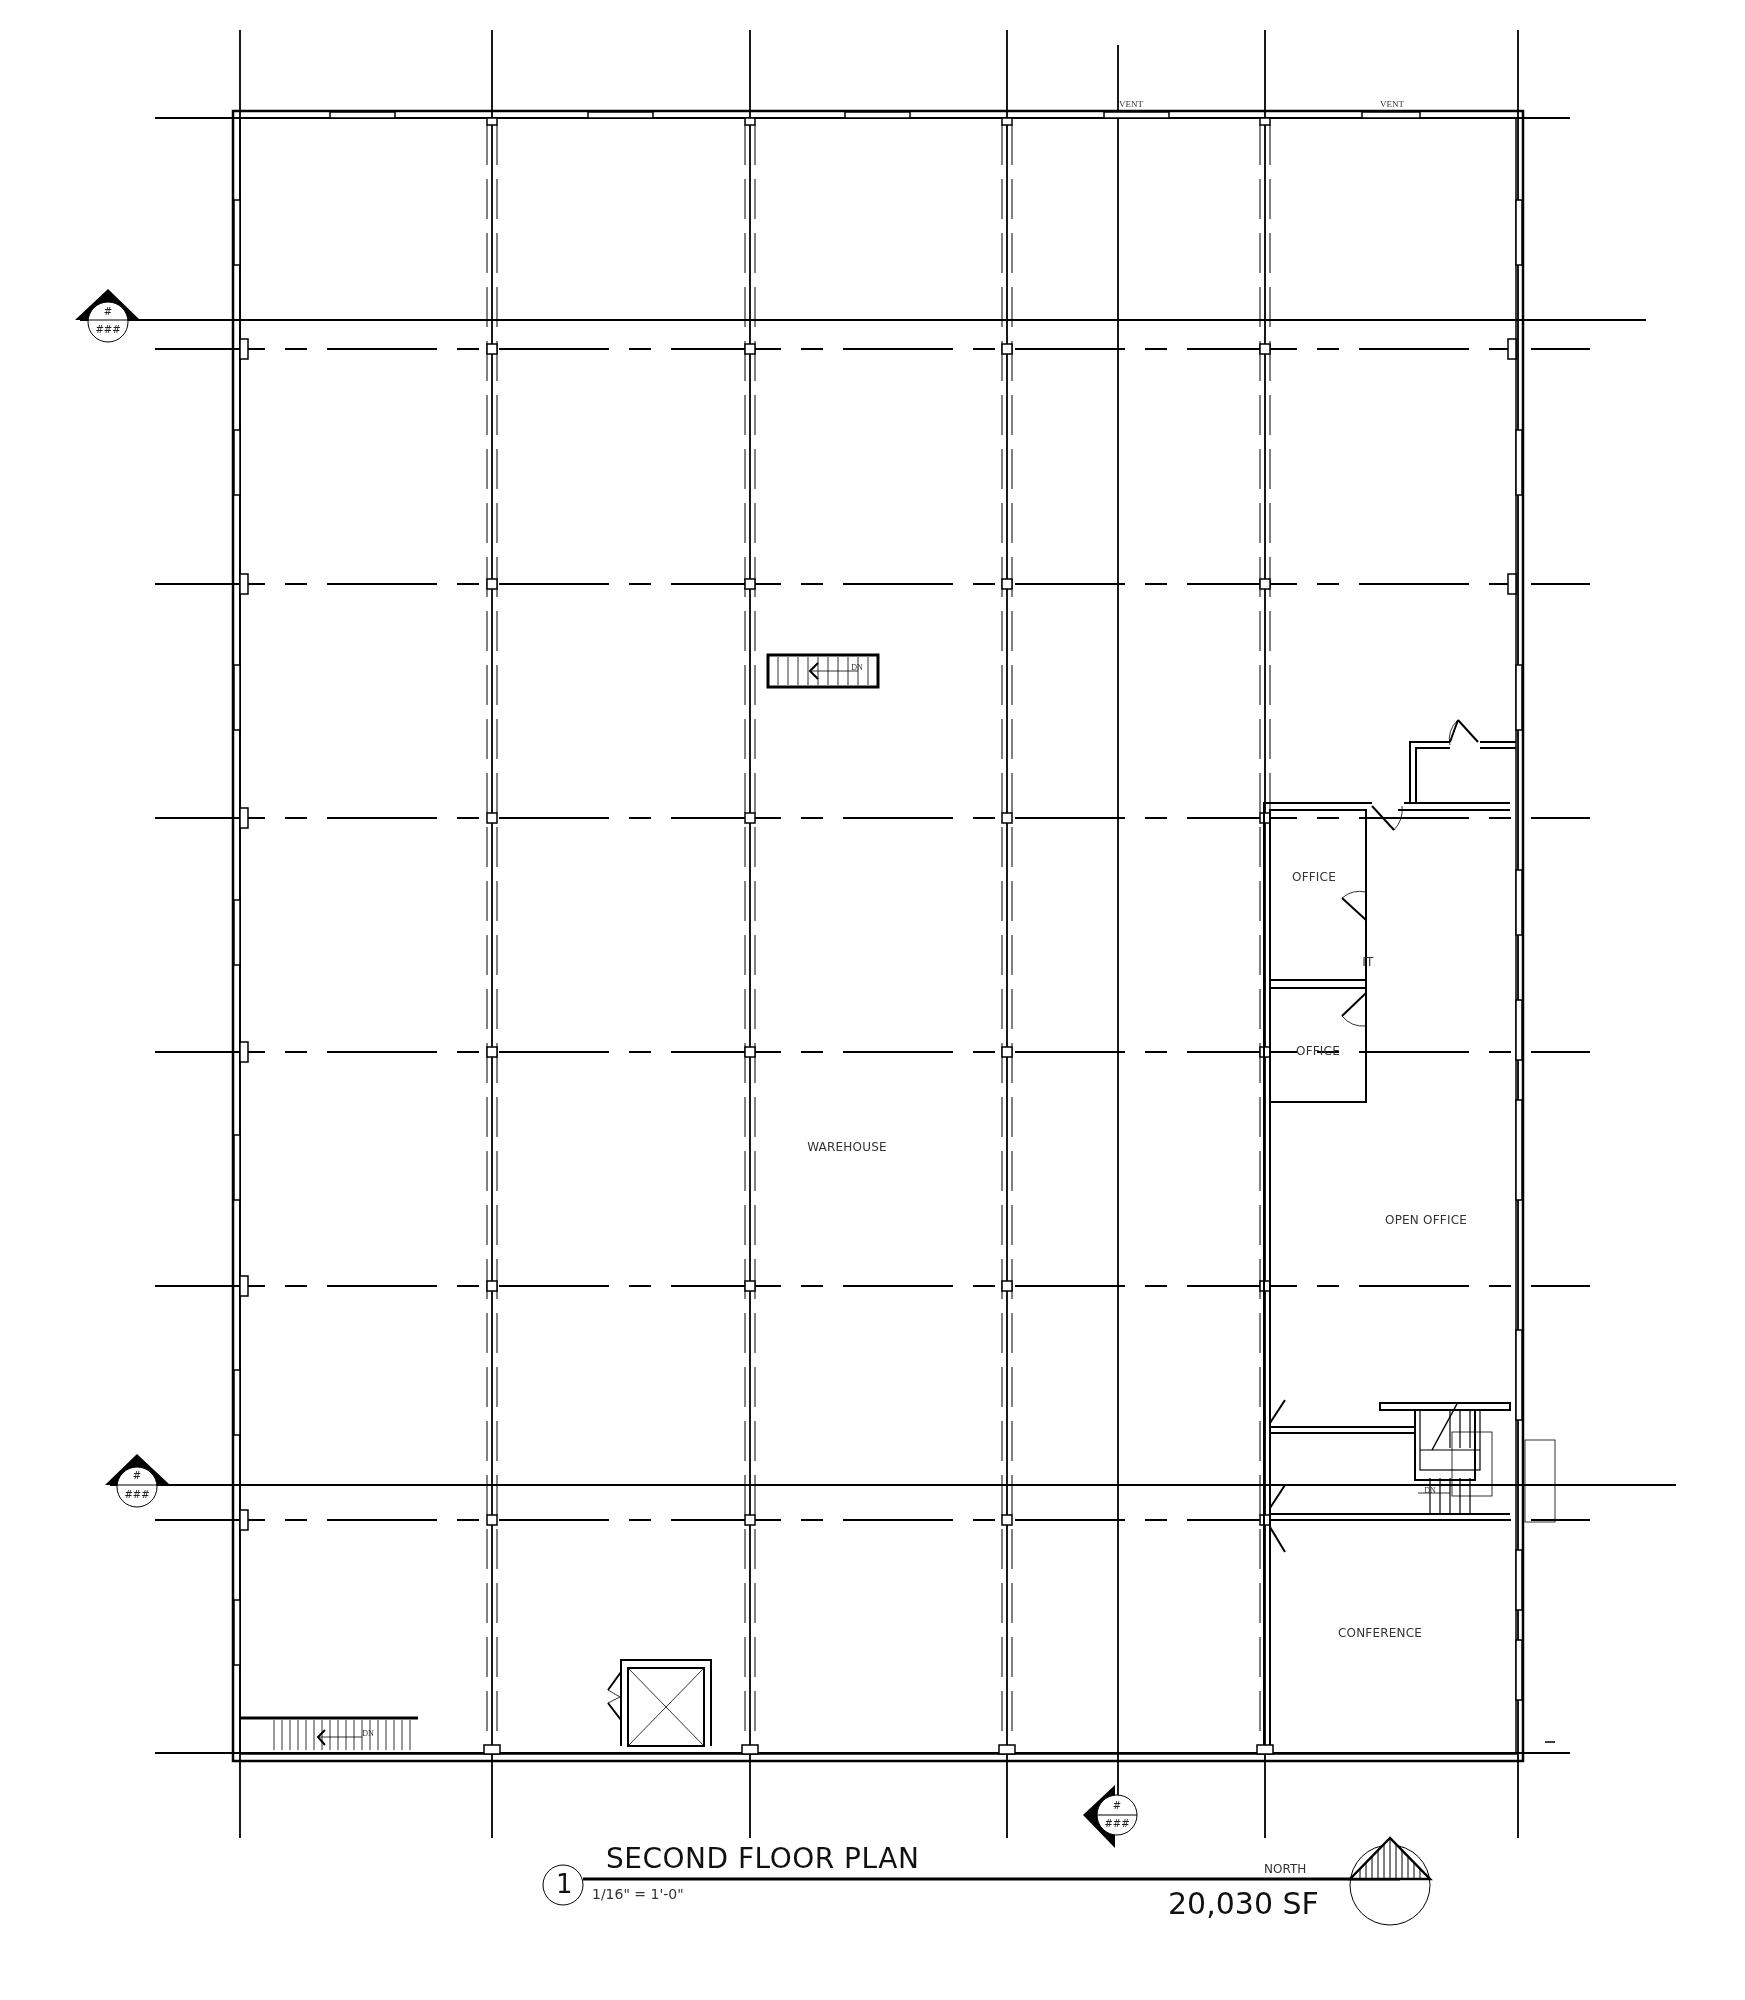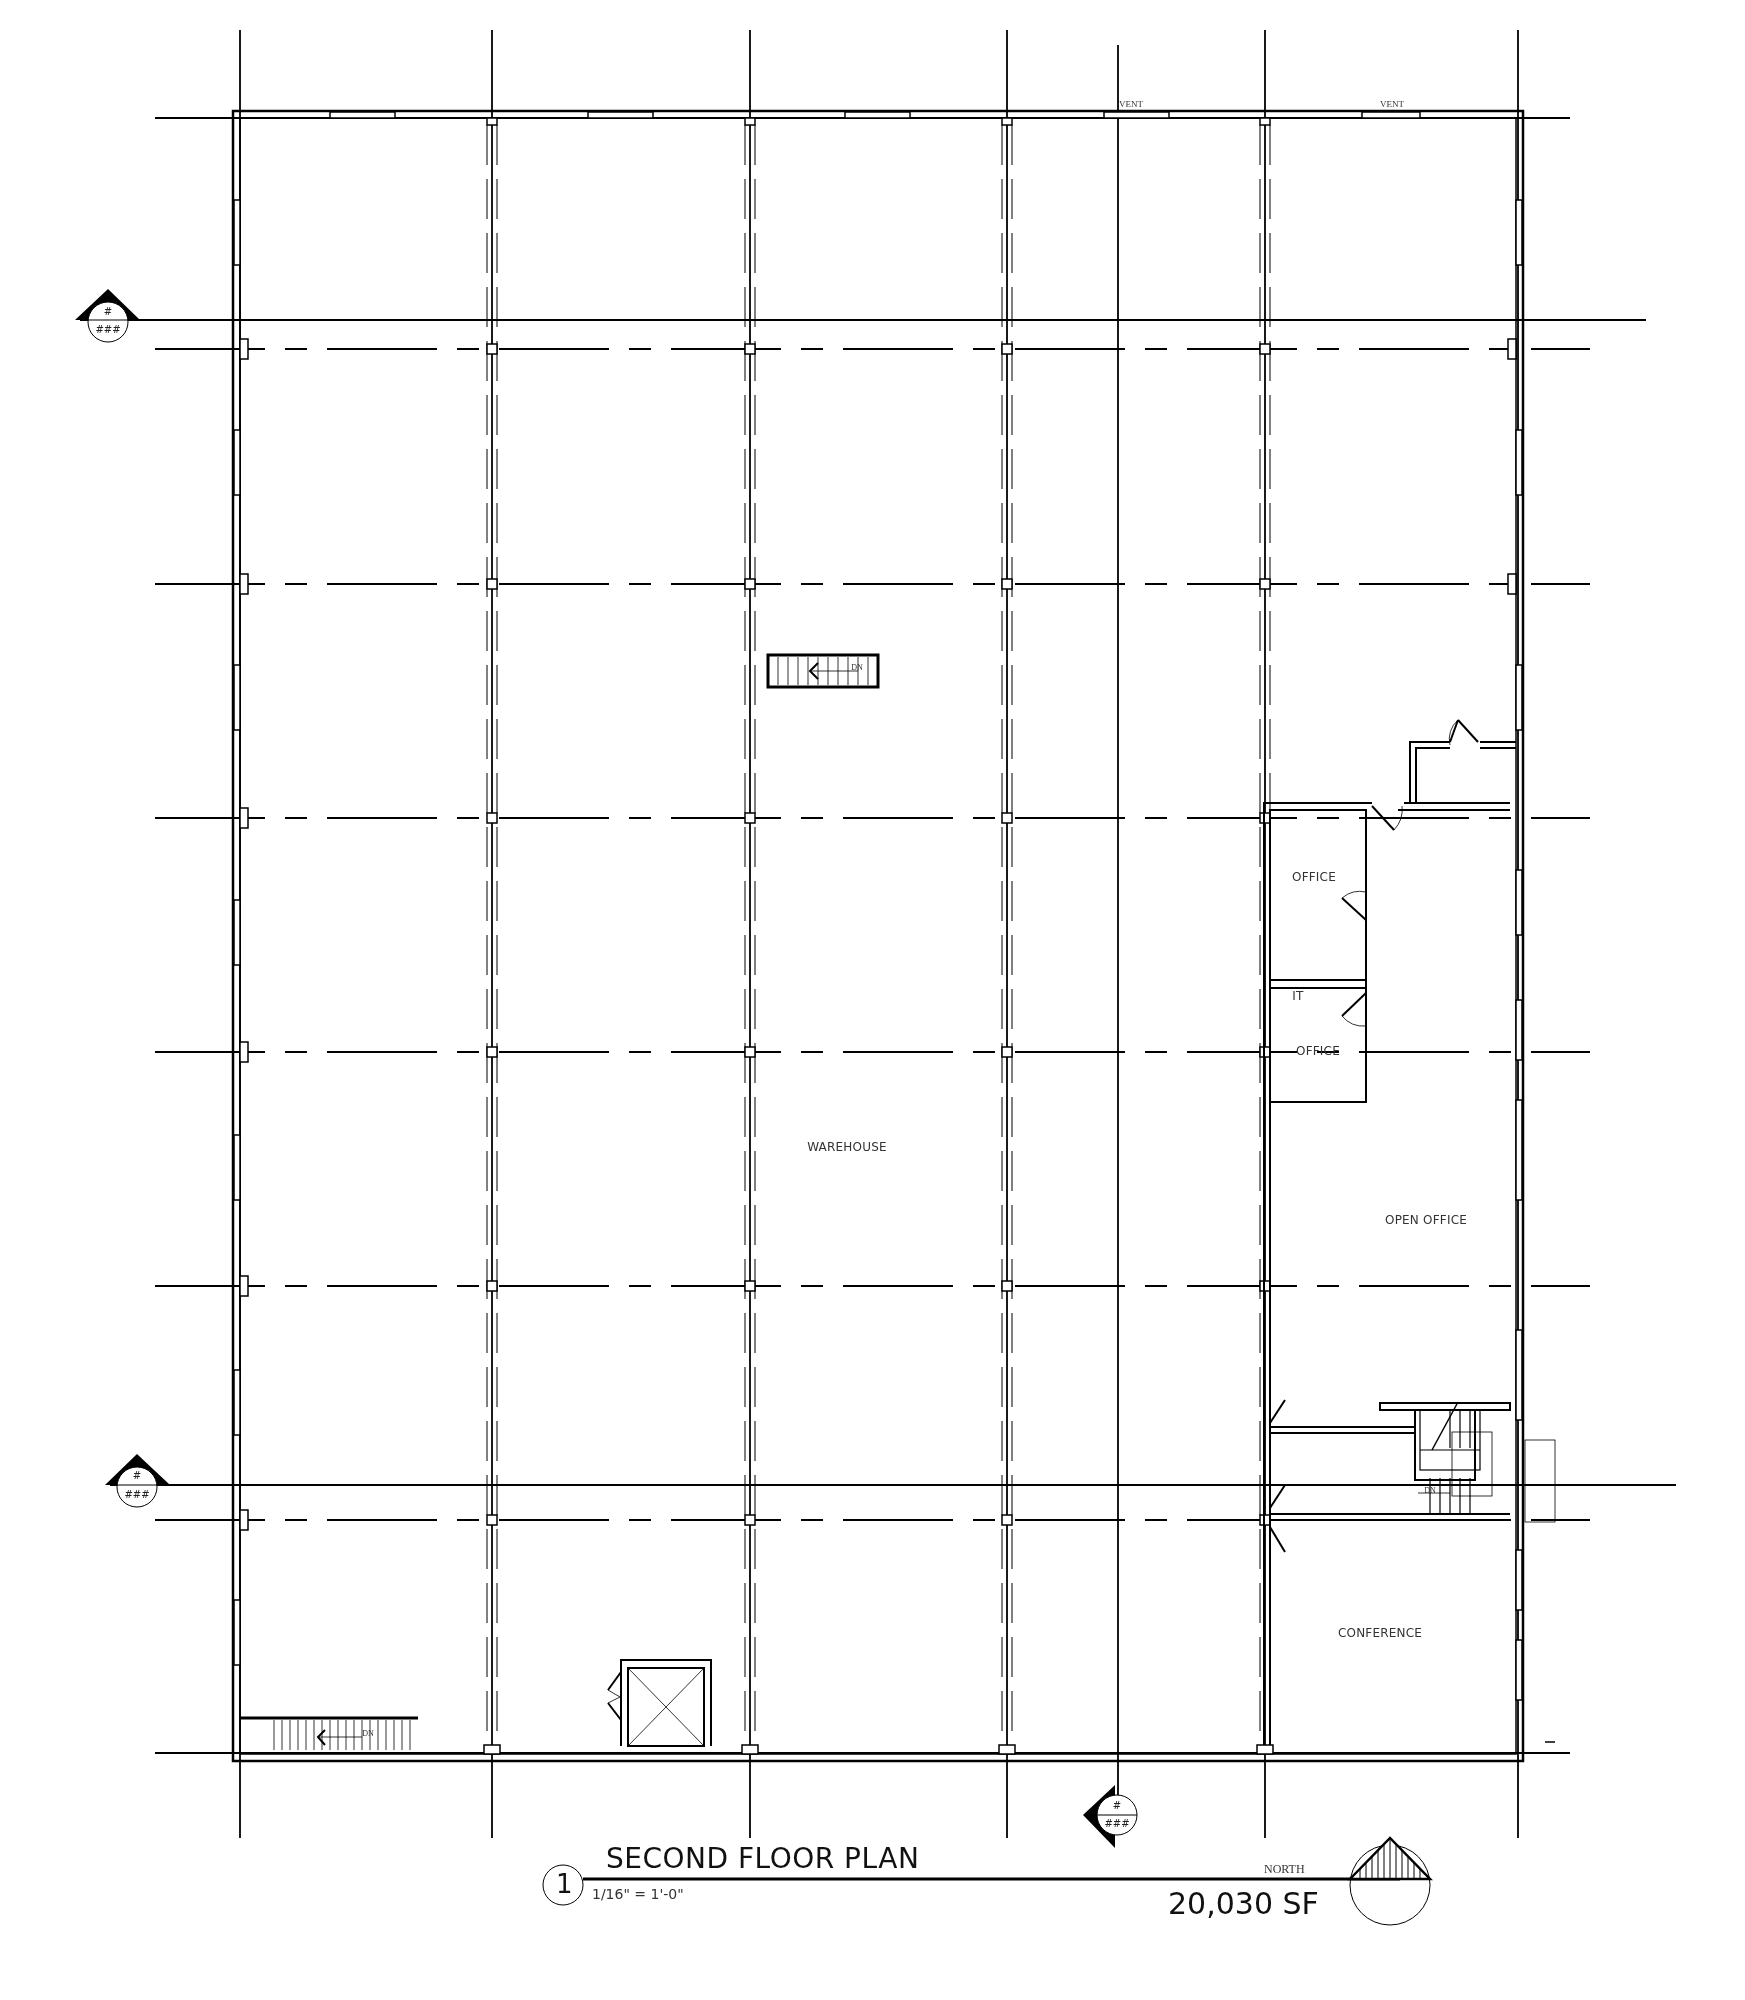--- a/index.html
+++ b/index.html
@@ -274,29 +274,29 @@
 </svg>
 
 <div class="tag" style="left:1131px;top:104px;">VENT</div>
 <div class="tag" style="left:1392px;top:104px;">VENT</div>
 <div class="tag" style="left:857px;top:667px;font-size:8px;">DN</div>
 <div class="tag" style="left:368px;top:1733px;font-size:8px;">DN</div>
 <div class="tag" style="left:1430px;top:1490px;font-size:8px;">DN</div>
 
 <div class="lbl" style="left:847px;top:1147px;">WAREHOUSE</div>
 <div class="lbl" style="left:1314px;top:877px;">OFFICE</div>
-<div class="lbl" style="left:1298px;top:962px;margin-top:34px;">IT</div>
+<div class="lbl" style="left:1368px;top:962px;">IT</div>
 <div class="lbl" style="left:1318px;top:1051px;">OFFICE</div>
 <div class="lbl" style="left:1400px;top:1220px;margin-left:26px;">OPEN OFFICE</div>
 <div class="lbl" style="left:1380px;top:1633px;">CONFERENCE</div>
 
 <div class="bub" style="left:108px;top:312px;">#</div>
 <div class="bub" style="left:108px;top:330px;">###</div>
 <div class="bub" style="left:137px;top:1476px;">#</div>
 <div class="bub" style="left:137px;top:1495px;">###</div>
 <div class="bub" style="left:1117px;top:1806px;">#</div>
 <div class="bub" style="left:1117px;top:1824px;">###</div>
 
 <div class="title" style="left:556px;top:1869px;font-size:26px;">1</div>
 <div class="title" style="left:606px;top:1842px;font-size:28px;letter-spacing:0.5px;">SECOND FLOOR PLAN</div>
 <div class="title" style="left:592px;top:1886px;font-size:14px;color:#333;">1/16" = 1'-0"</div>
-<div class="title" style="left:1264px;top:1862px;font-size:12px;color:#333;font-family:Liberation Serif, serif;">NORTH</div>
+<div class="title" style="left:1264px;top:1862px;font-size:12px;color:#333;">NORTH</div>
 <div class="title" style="left:1168px;top:1886px;font-size:30px;text-align:right;">20,030 SF</div>
 
 </body></html>

